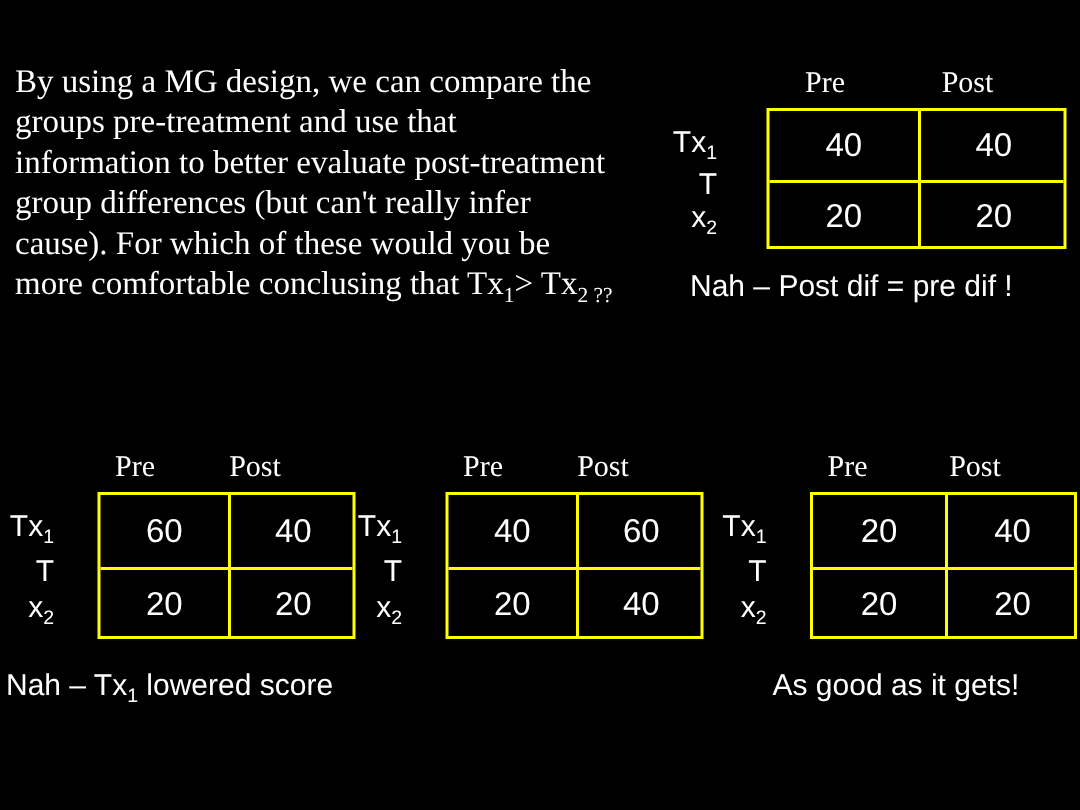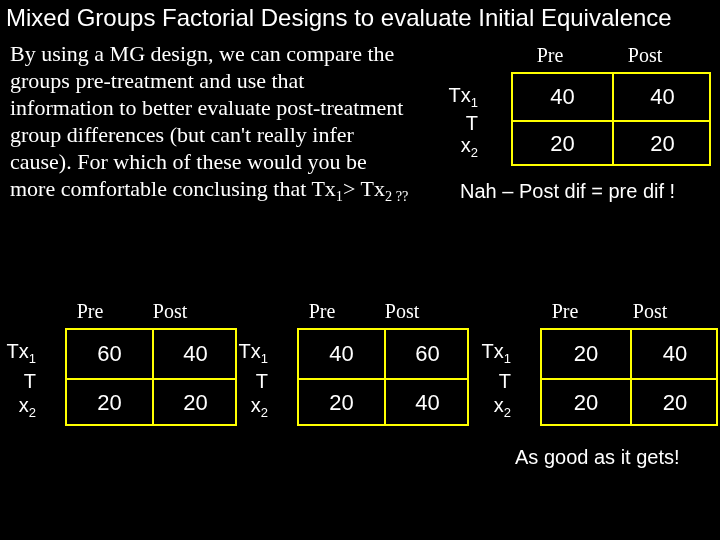--- a/index.html
+++ b/index.html
@@ -79,21 +79,20 @@
     font-size: 20px;
     line-height: 23px;
   }
   sub { font-size: 65%; vertical-align: sub; }
 </style>
 </head>
 <body>
 
 <div class="slide">
 
-  <div class="title">Mixed Groups Factorial Designs to evaluate Initial Equivalence</div>
 
   <div class="body-text" id="body-text">By using a MG design, we can compare the groups pre-treatment and use that information to better evaluate post-treatment group differences (but can't really infer cause).  For which of these would you be more comfortable conclusing that Tx<sub>1</sub>&gt; Tx<sub>2 ??</sub></div>
 
   <div class="mg-table" style="left:430px; top:44px; width:270px; height:200px;">
     <div class="col-pre" style="left:80px; width:80px; top:0;">Pre</div>
     <div class="col-post" style="left:175px; width:80px; top:0;">Post</div>
     <div class="row-lbl" id="top-tx1" style="left:0; width:48px; top:40px;">Tx<sub>1</sub></div>
     <div class="row-lbl" style="left:0; width:48px; top:68px;">T</div>
     <div class="row-lbl" id="top-x2" style="left:0; width:48px; top:90px;">x<sub>2</sub></div>
     <div class="grid" style="left:58px; top:28px; width:200px; height:94px;">
@@ -114,20 +113,21 @@
     <div class="row-lbl" style="left:-6px; width:42px; top:70px;">T</div>
     <div class="row-lbl" id="bl-x2" style="left:-6px; width:42px; top:94px;">x<sub>2</sub></div>
     <div class="grid" style="left:42px; top:28px; width:172px; height:98px;">
       <div class="vline" style="left:85px;"></div>
       <div class="hline" style="top:48px;"></div>
       <div class="cell" style="left:0;top:0;width:85px;height:48px;">60</div>
       <div class="cell" style="left:87px;top:0;width:83px;height:48px;">40</div>
       <div class="cell" style="left:0;top:50px;width:85px;height:46px;">20</div>
       <div class="cell" style="left:87px;top:50px;width:83px;height:46px;">20</div>
     </div>
+    <div class="caption" id="bl-cap" style="left:4px; top:146px; width:240px;">Nah – Tx<sub>1</sub> lowered score</div>
   </div>
 
   <div class="mg-table" style="left:232px; top:300px; width:230px; height:230px;">
     <div class="col-pre" style="left:55px; width:70px; top:0;">Pre</div>
     <div class="col-post" style="left:135px; width:70px; top:0;">Post</div>
     <div class="row-lbl" id="bc-tx1" style="left:-6px; width:42px; top:40px;">Tx<sub>1</sub></div>
     <div class="row-lbl" style="left:-6px; width:42px; top:70px;">T</div>
     <div class="row-lbl" id="bc-x2" style="left:-6px; width:42px; top:94px;">x<sub>2</sub></div>
     <div class="grid" style="left:42px; top:28px; width:172px; height:98px;">
       <div class="vline" style="left:85px;"></div>

